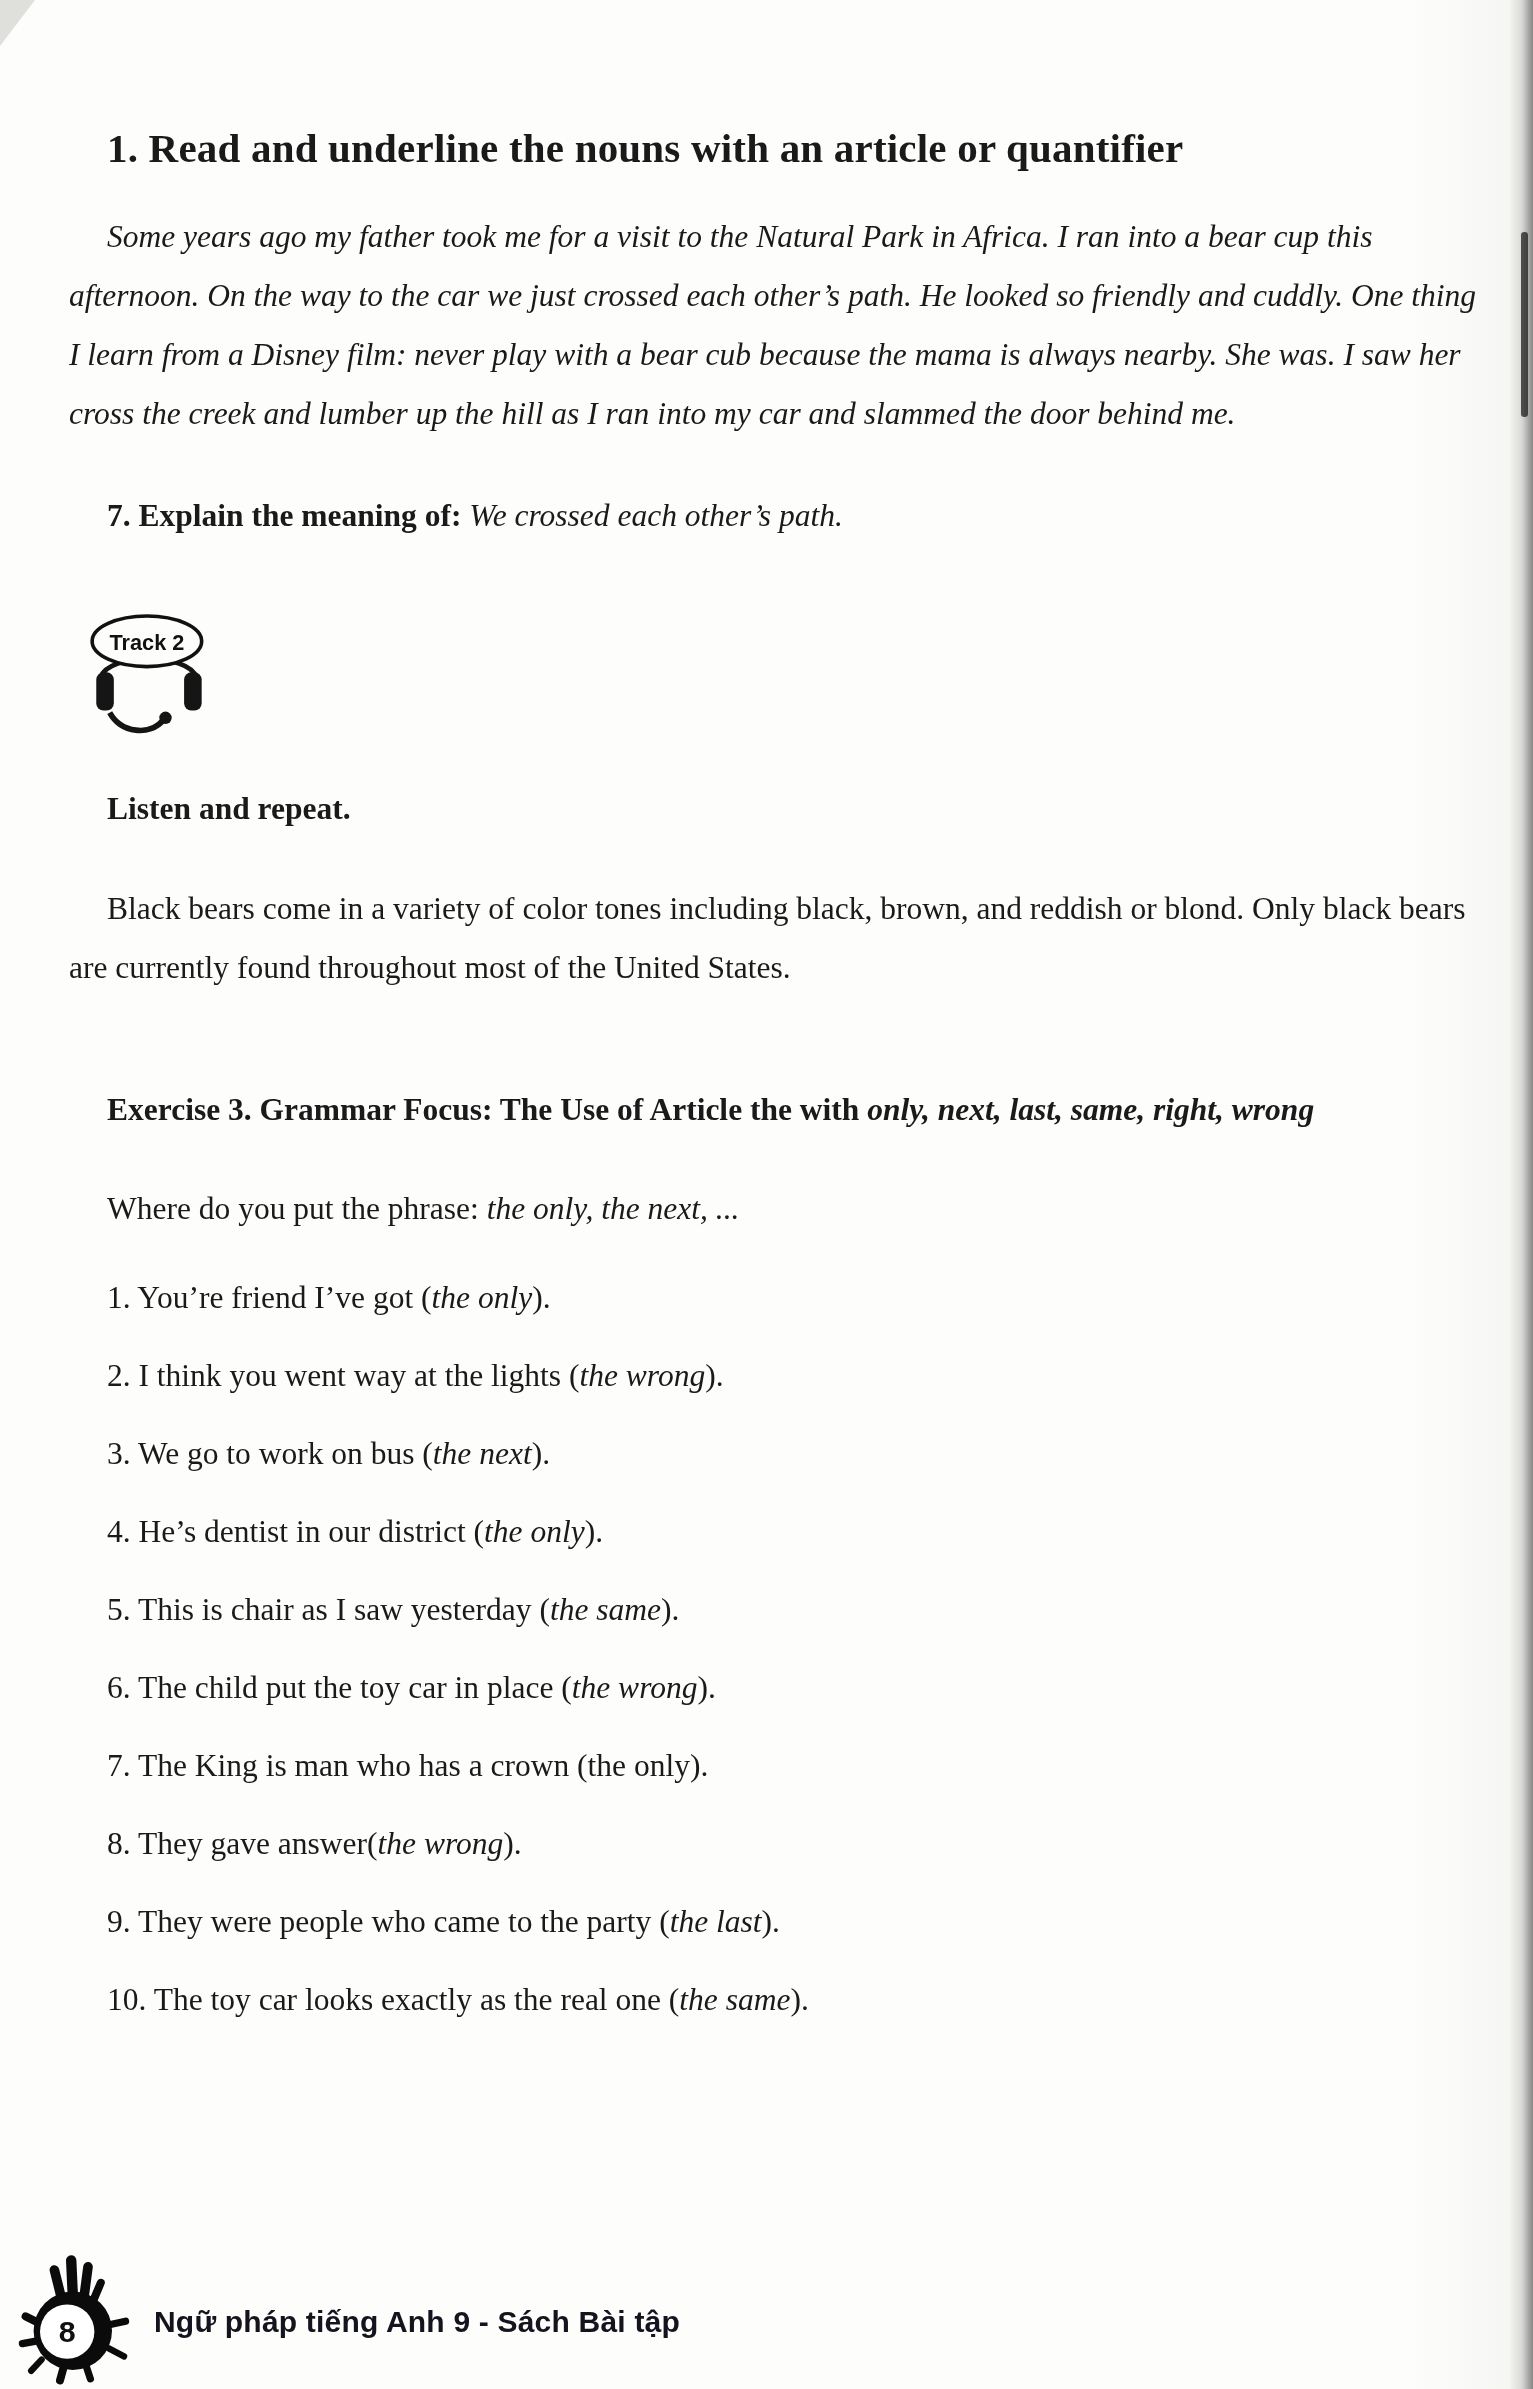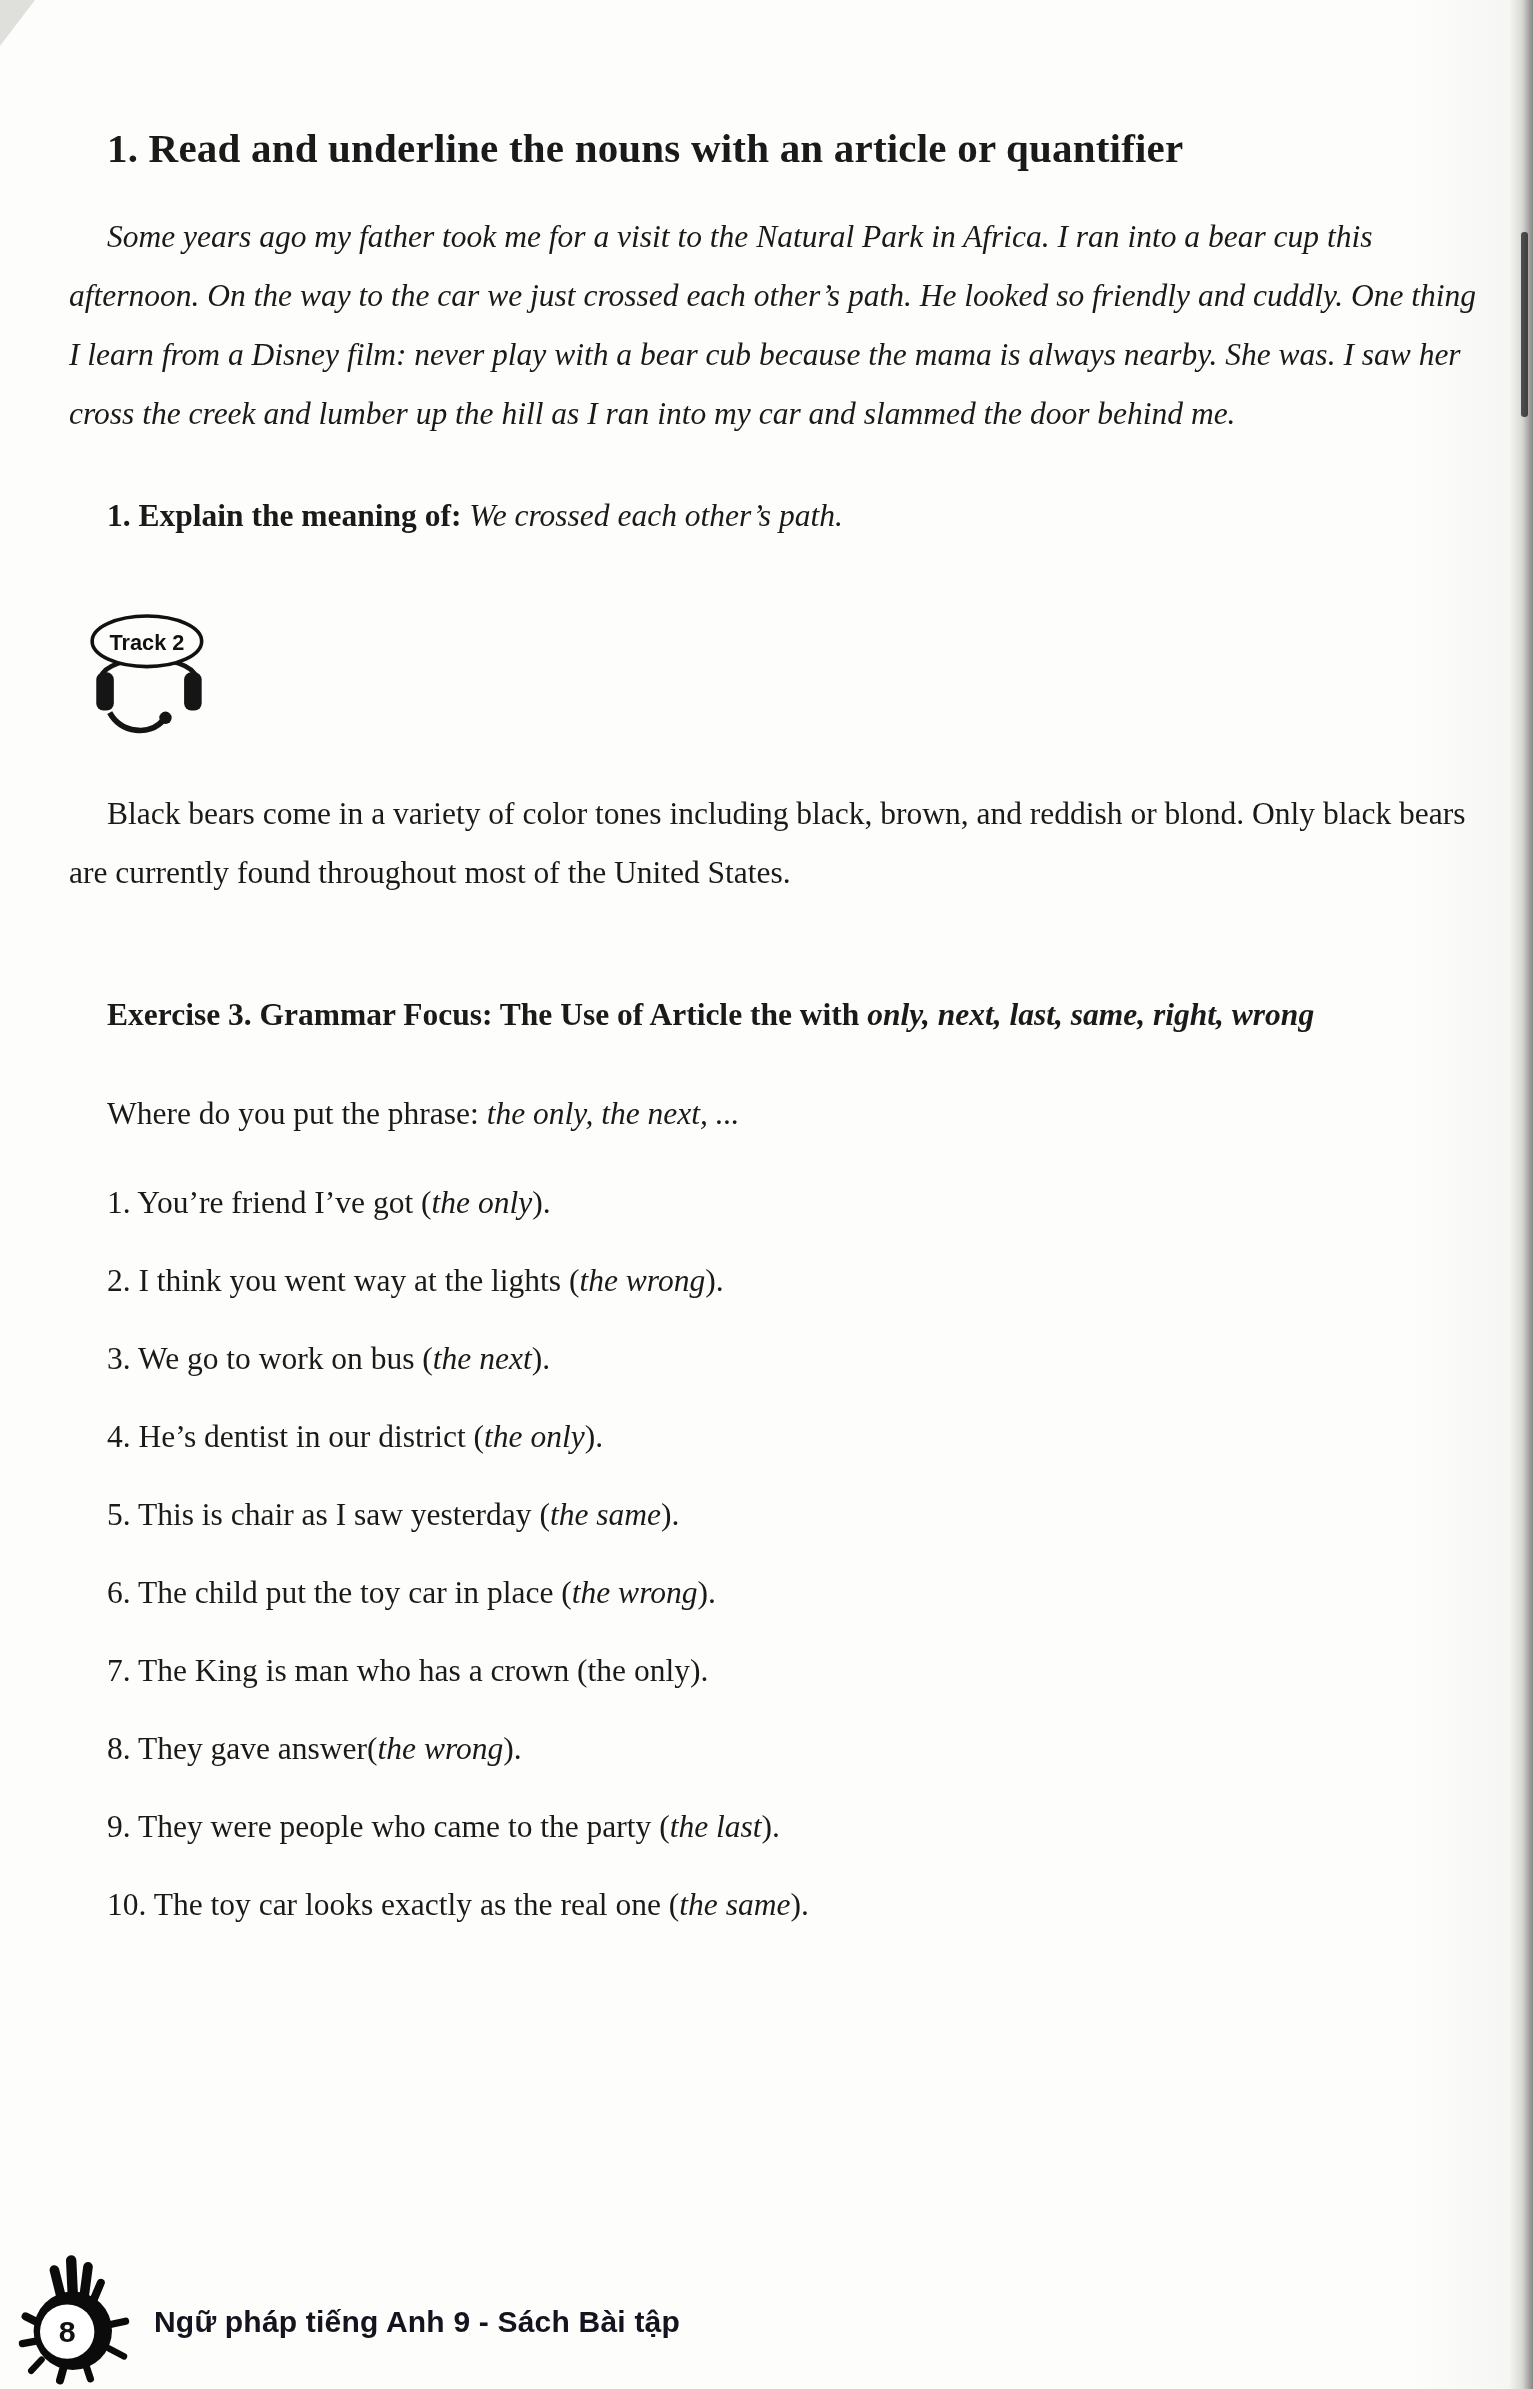--- a/index.html
+++ b/index.html
@@ -75,36 +75,37 @@
 <div class="page">
 
   <div class="corner-fold"></div>
 
   <div class="content">
 
     <h2 class="h1">1. Read and underline the nouns with an article or quantifier</h2>
 
     <p class="body p1">Some years ago my father took me for a visit to the Natural Park in Africa. I ran into a bear cup this afternoon. On the way to the car we just crossed each other’s path. He looked so friendly and cuddly. One thing I learn from a Disney film: never play with a bear cub because the mama is always nearby. She was. I saw her cross the creek and lumber up the hill as I ran into my car and slammed the door behind me.</p>
 
-    <p class="body task2"><span class="bold">1. Explain the meaning of:</span><span class="it"> We crossed each other’s path.</span></p>
+    <p class="body task2"><span class="bold">7. Explain the meaning of:</span><span class="it"> We crossed each other’s path.</span></p>
 
     <div class="ex2head">
       <div class="track-badge">
         <svg width="124" height="130" viewBox="0 0 120 125" xmlns="http://www.w3.org/2000/svg">
           <path d="M12 62 C 20 38, 97 38, 105 62" stroke="#151515" stroke-width="4.5" fill="none"></path>
           <rect x="8" y="57" width="17" height="37" rx="7" fill="#151515"></rect>
           <rect x="93" y="57" width="17" height="37" rx="7" fill="#151515"></rect>
           <path d="M 21 96 C 32 116, 60 119, 73 103" stroke="#151515" stroke-width="5.5" fill="none"></path>
           <circle cx="75" cy="101" r="6" fill="#151515"></circle>
           <ellipse cx="57" cy="27" rx="53" ry="24.5" fill="#fdfdfc" stroke="#111111" stroke-width="3.5"></ellipse>
           <text x="57" y="35" text-anchor="middle" font-family="Liberation Sans, sans-serif" font-size="21" font-weight="bold" fill="#111111">Track 2</text>
         </svg>
       </div>
     </div>
 
+    <p class="body listen">Listen and repeat.</p>
 
     <p class="body bears">Black bears come in a variety of color tones including black, brown, and reddish or blond. Only black bears are currently found throughout most of the United States.</p>
 
     <h2 class="ex3"><span>Exercise 3. Grammar Focus: The Use of Article the with </span><span class="it">only, next, last, same, right, wrong</span></h2>
 
     <p class="body prompt"><span>Where do you put the phrase: </span><span class="it">the only, the next, ...</span></p>
 
     <div class="glist">
 
       <div class="gitem"><span>1.</span><span> You’re friend I’ve got (</span><span class="it">the only</span><span>).</span></div>

